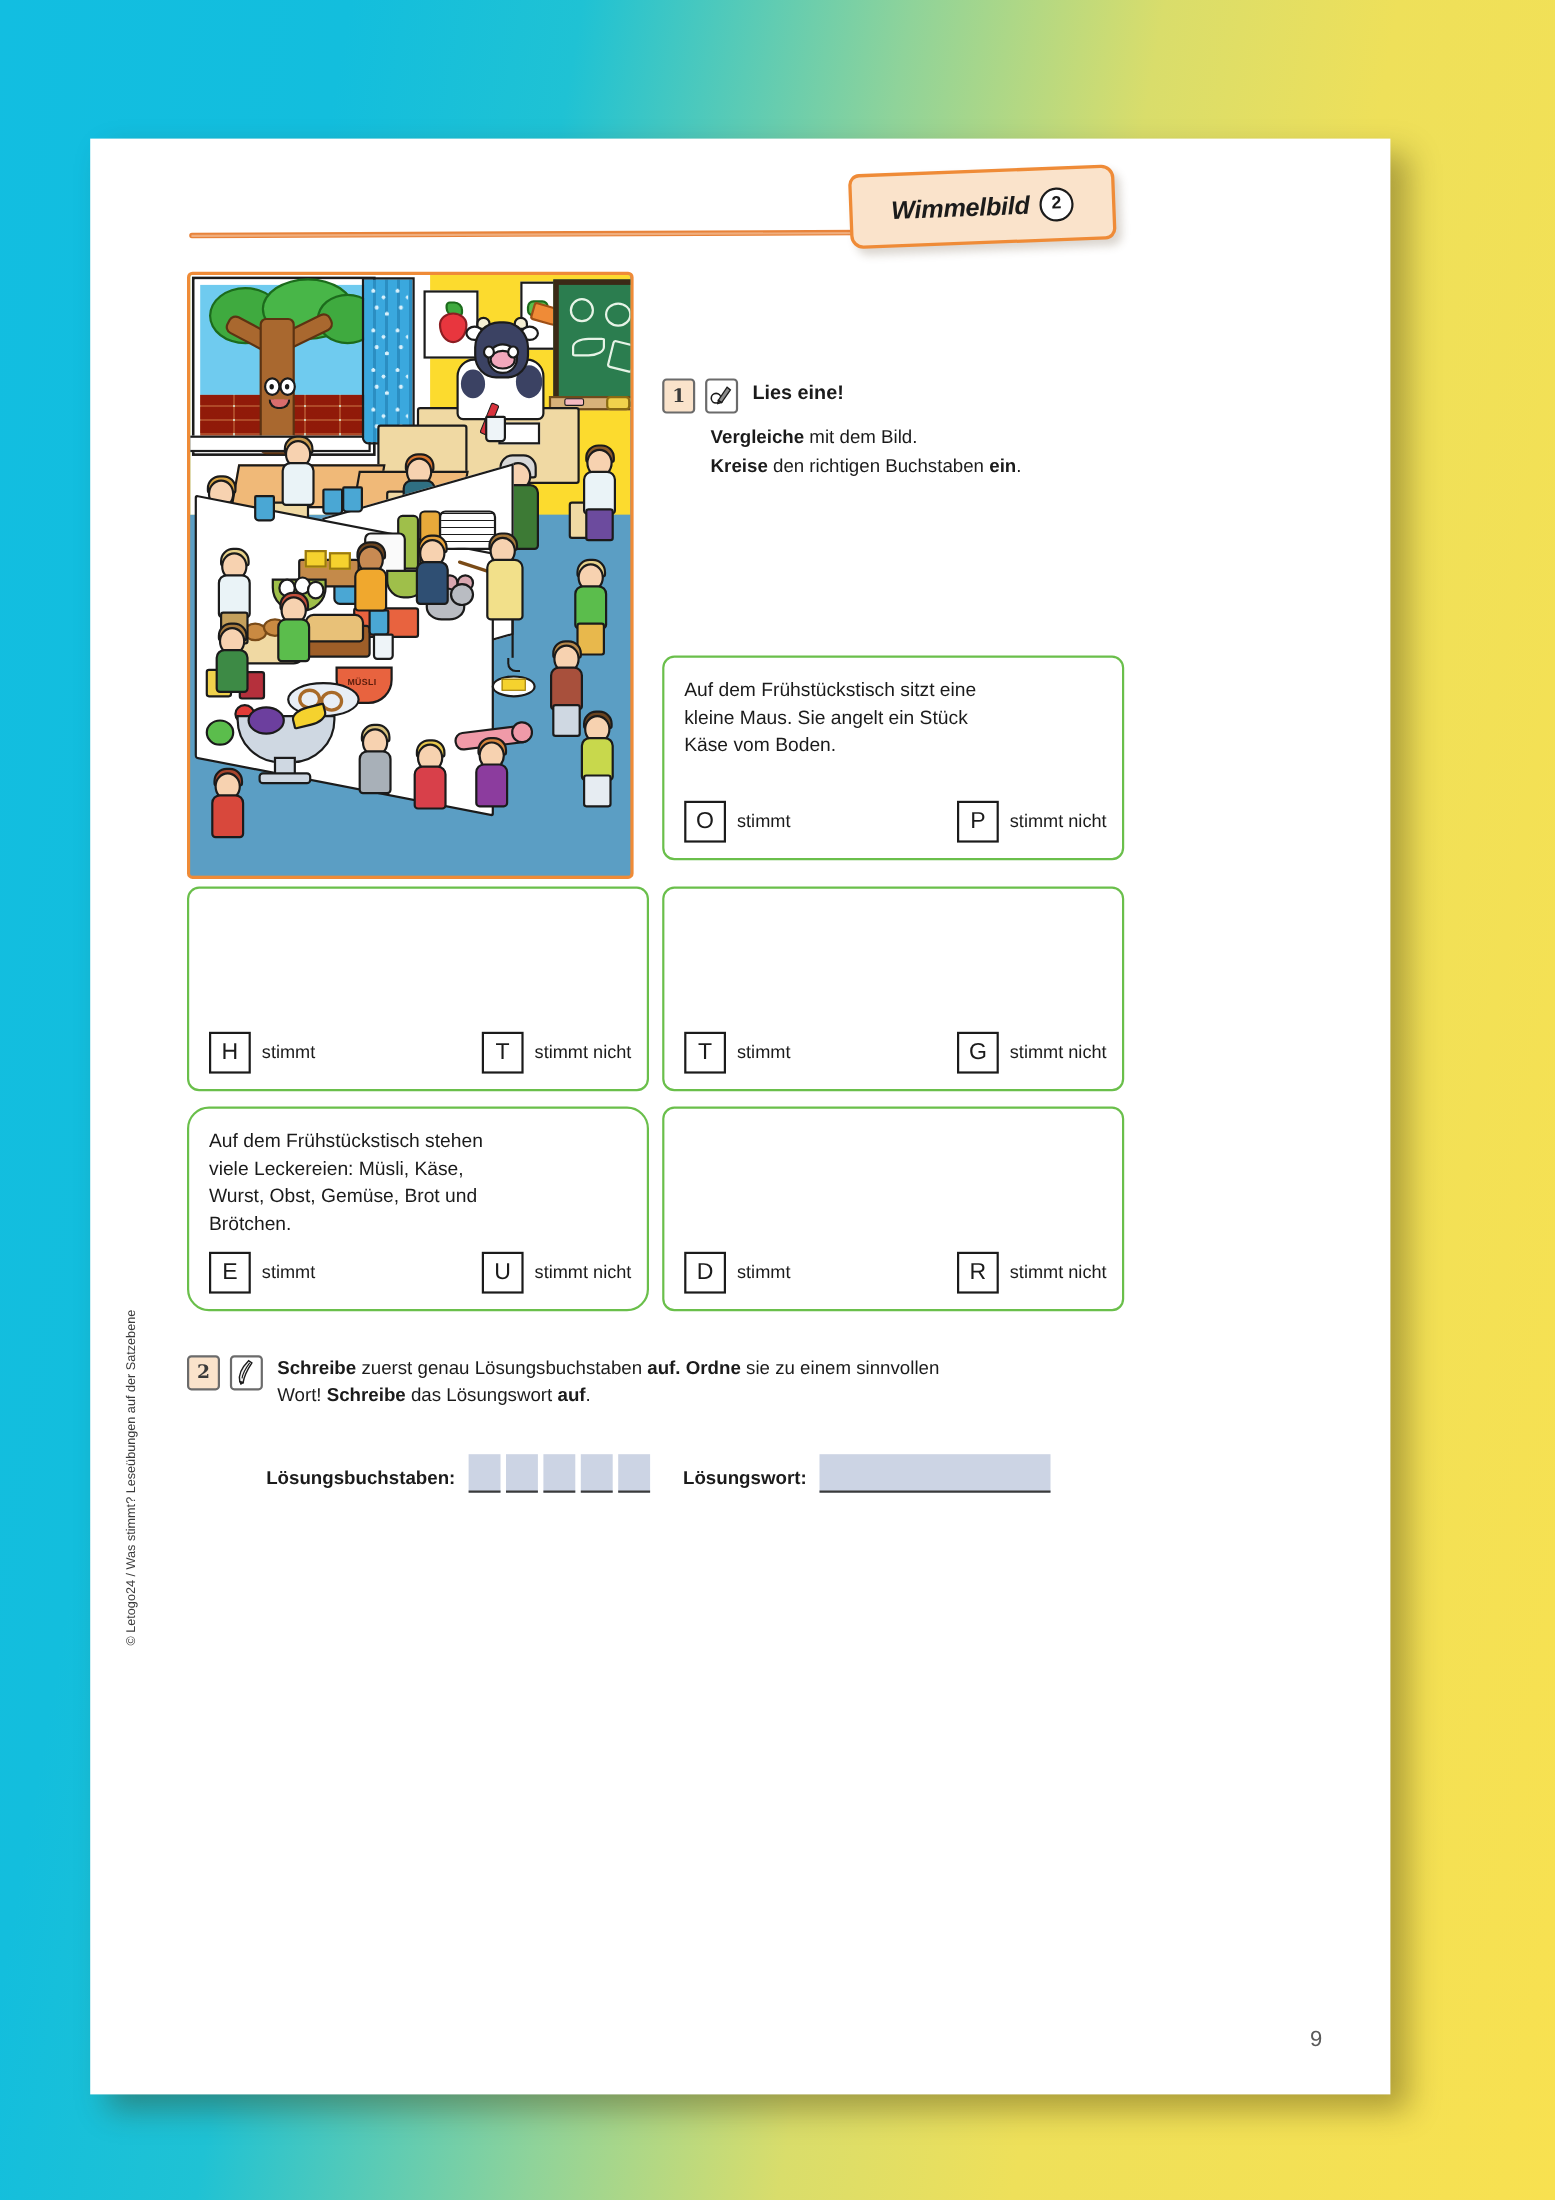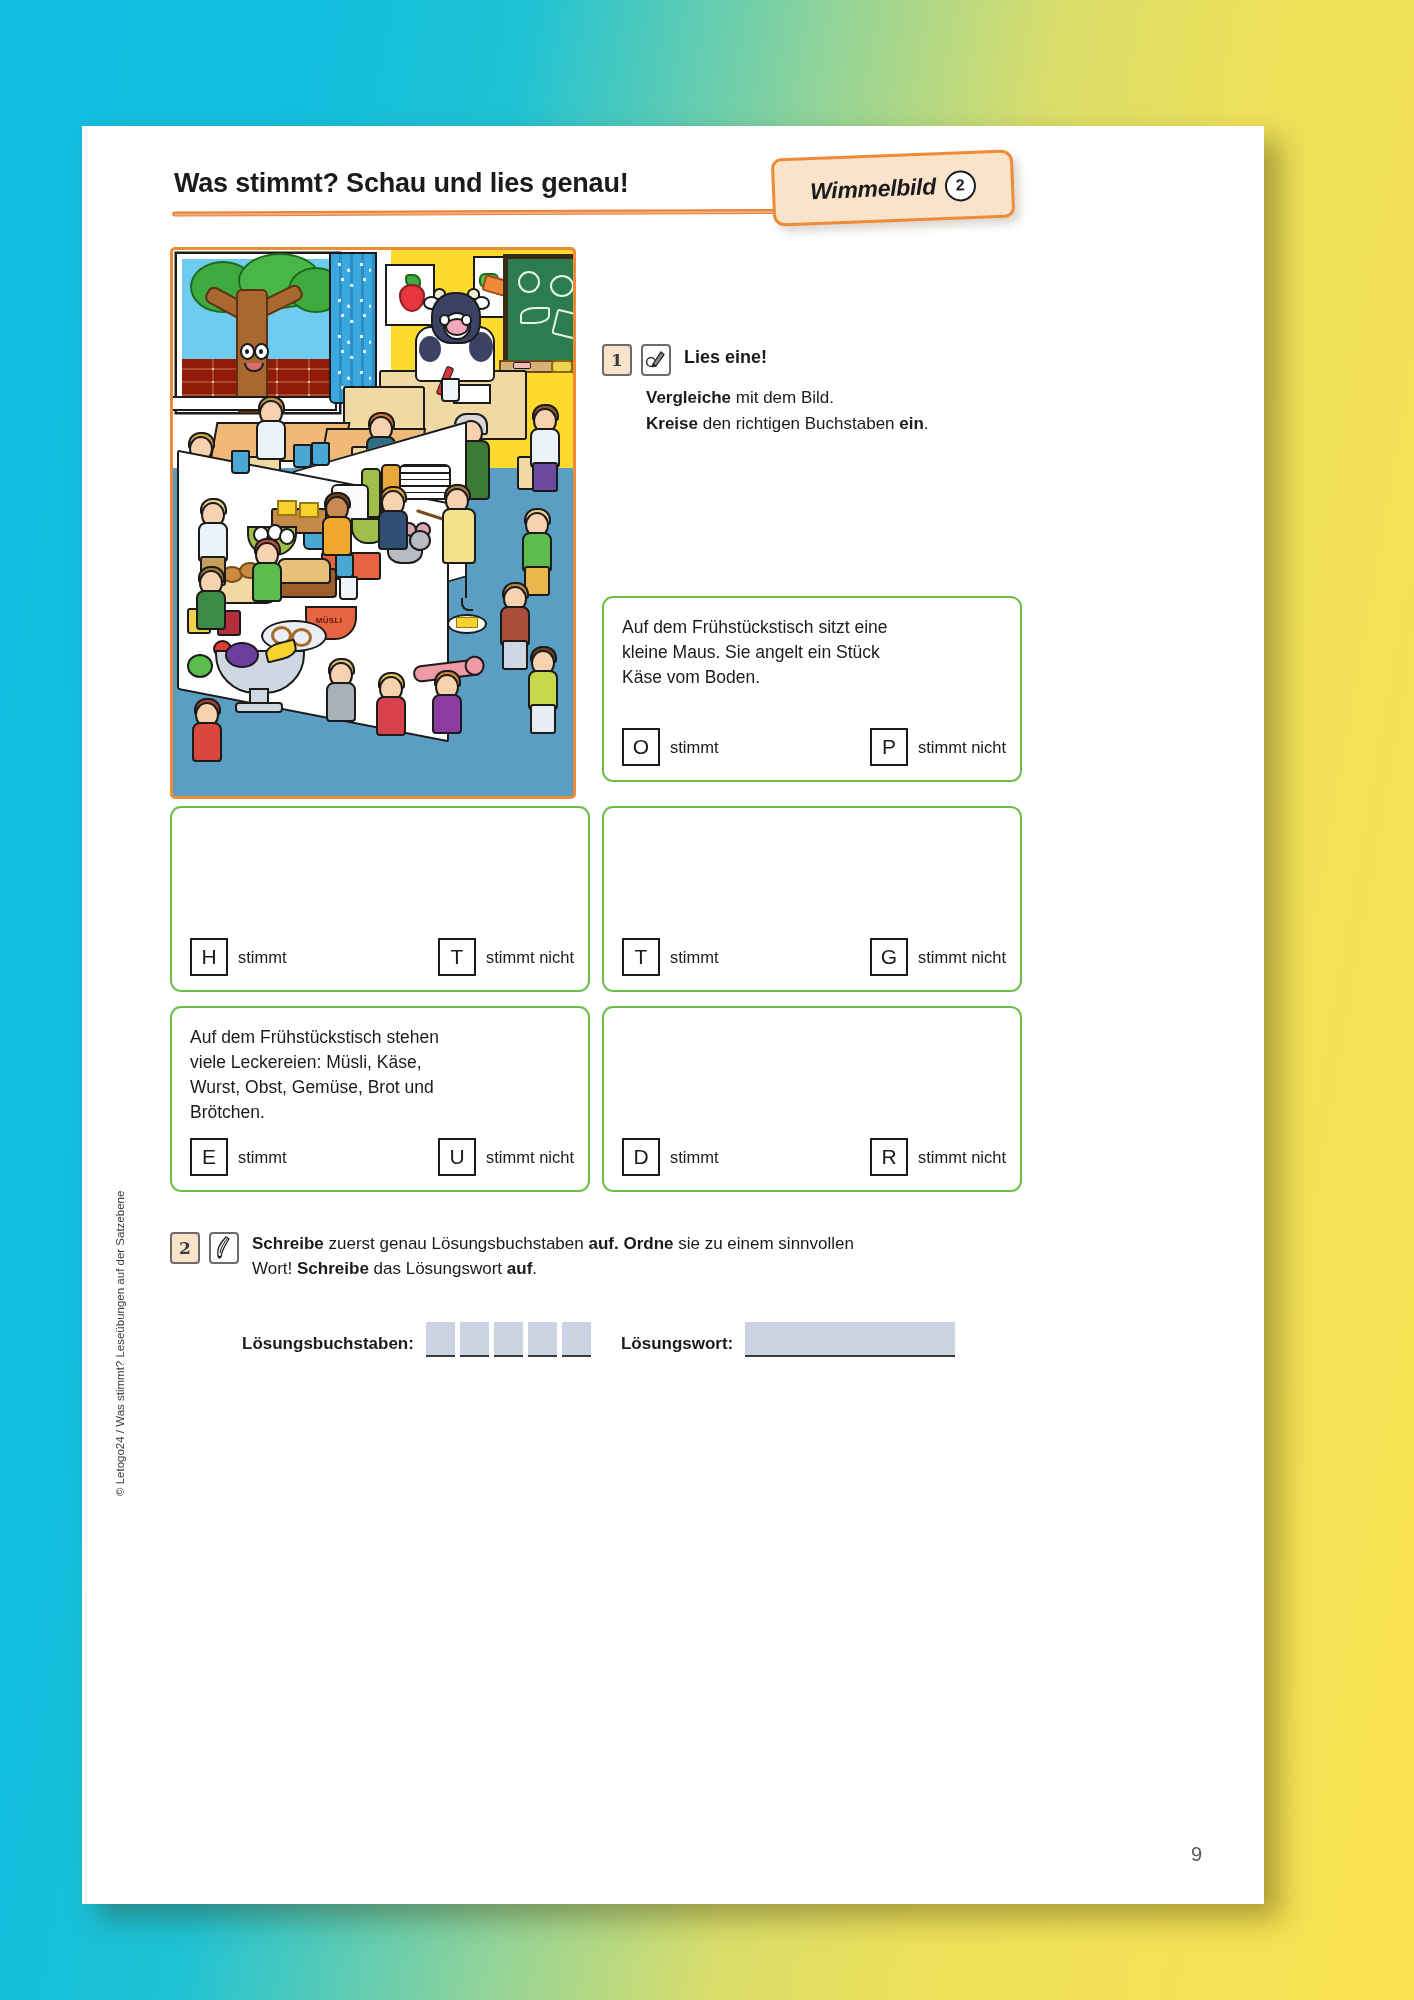--- a/index.html
+++ b/index.html
@@ -330,21 +330,21 @@
     display: flex; align-items: center; justify-content: center;
     font-size: 21px; color: #1b1b1b;
     flex: none;
   }
   .opt-label { font-size: 16.5px; color: #1b1b1b; white-space: nowrap; }
   .opt-spacer { flex: 1 1 auto; min-width: 14px; }
 
   #card-0 { left: 520px; top: 470px; width: 420px; height: 186px; }
   #card-1 { left: 88px;  top: 680px; width: 420px; height: 186px; }
   #card-2 { left: 520px; top: 680px; width: 420px; height: 186px; }
-  #card-3 { left: 88px;  top: 880px; width: 420px; height: 186px; }
+  #card-3 { left: 88px;  top: 880px; width: 420px; height: 186px; border-radius: 20px; }
   #card-4 { left: 520px; top: 880px; width: 420px; height: 186px; }
 
   
   #task2 { position: absolute; left: 88px; top: 1106px; width: 880px; }
   #task2 .t2-text { font-size: 17px; color: #1b1b1b; line-height: 1.45; margin-left: 4px; }
   #task2 .t2-text b { font-weight: bold; }
 
   #answer-row {
     position: absolute; left: 160px; top: 1196px;
     display: flex; align-items: flex-end; gap: 12px;
@@ -379,21 +379,20 @@
     right: 62px; bottom: 38px;
     font-size: 20px;
     color: #5a5a5a;
   }
 </style>
 </head>
 <body>
 
 <div id="page-sheet">
 
-  <div id="worksheet-title">Was stimmt? Schau und lies genau!</div>
   <div id="title-rule"></div>
 
   <div id="wimmelbild-banner">
     <span class="bn-label">Wimmelbild</span>
     <span class="bn-num">2</span>
   </div>
 
   <div id="illustration">
     <div class="ill-layer wall-yellow"></div>
     <div class="ill-layer wall-white"></div>

